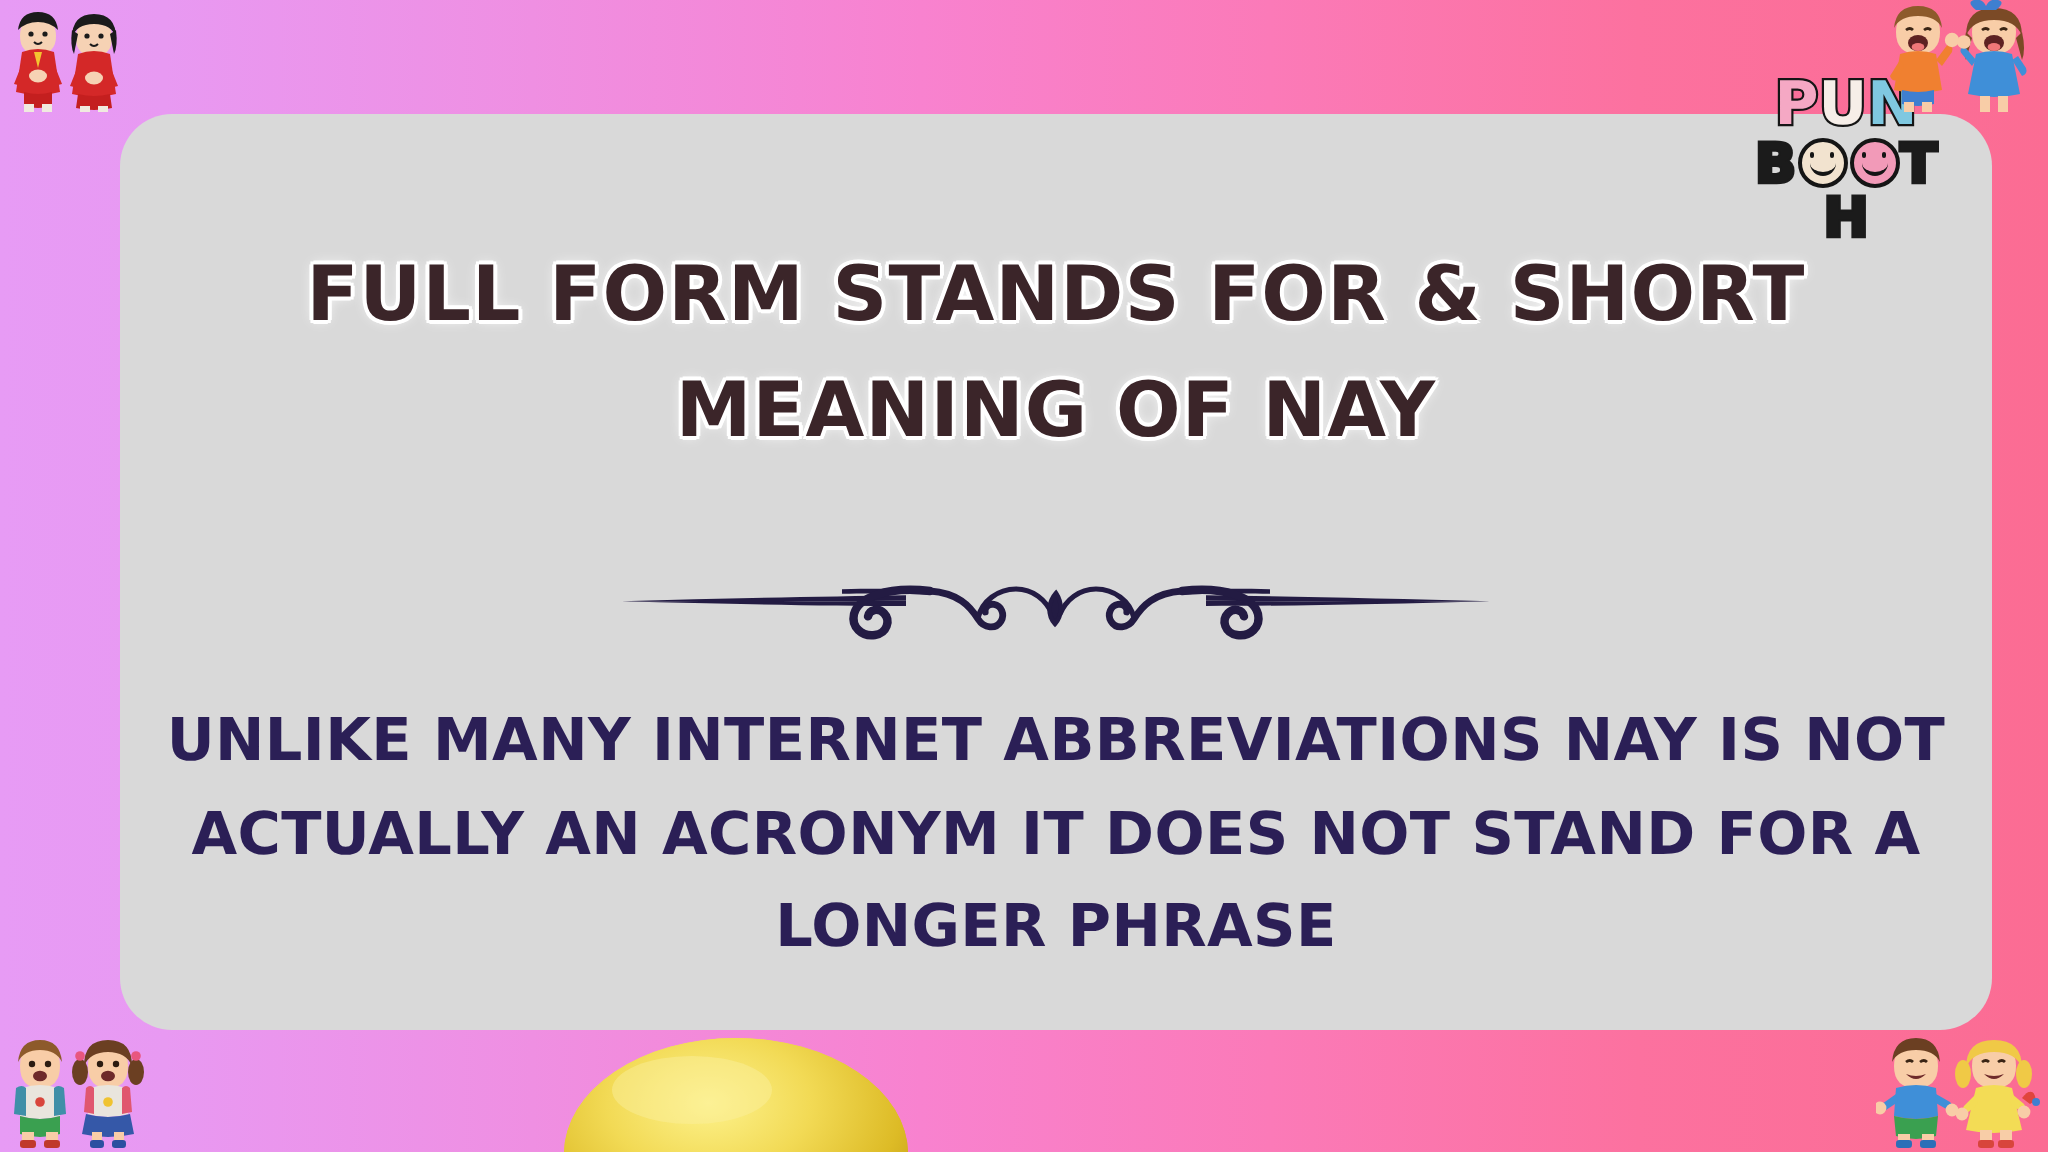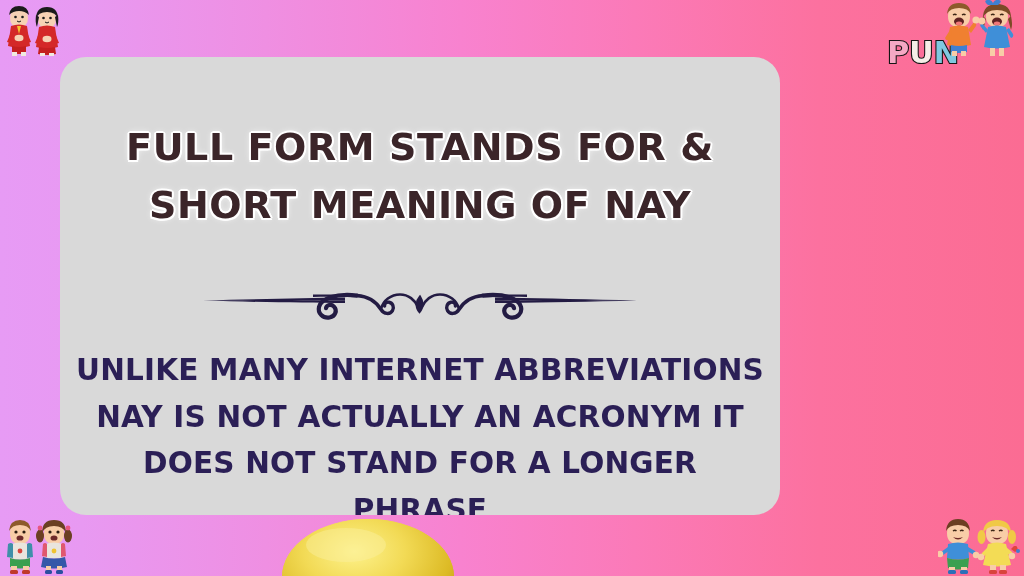--- a/index.html
+++ b/index.html
@@ -36,21 +36,21 @@
     top: 505px;
     width: 200px;
     height: 130px;
   }
 
   
   #card {
     position: absolute;
     left: 60px;
     top: 57px;
-    width: 720px;
+    width: 936px;
     height: 458px;
     background: #d9d9d9;
     border-radius: 26px;
     overflow: hidden;
   }
 
   
   #logo {
     position: absolute;
     right: 48px;
@@ -226,20 +226,21 @@
         <path d="M298,23.5 C320,21 334,27 336,35 C337.5,41.5 332,46.5 325.5,45.5
                  C319.5,44.6 317.5,38.2 321,34.6 C323.8,31.7 328.4,32.8 329,36.2" stroke-width="4.2"></path>
       </g>
     </svg>
 
     <div id="body-copy">UNLIKE MANY INTERNET ABBREVIATIONS NAY IS NOT ACTUALLY AN ACRONYM IT DOES NOT STAND FOR A LONGER PHRASE</div>
   </div>
 
   <div id="logo">
     <div class="logo-row logo-row-1"><span class="lg lg-p">P</span><span class="lg lg-u">U</span><span class="lg lg-n">N</span></div>
+    <div class="logo-row logo-row-2"><span class="lg lg-d">B</span><span class="smiley cream"><i class="l"></i><i class="r"></i><b></b></span><span class="smiley pink"><i class="l"></i><i class="r"></i><b></b></span><span class="lg lg-d">T</span><span class="lg lg-d">H</span></div>
   </div>
 
   <svg id="corner-tl" class="corner" viewBox="0 0 62 56">
 
     <g>
       <path d="M8,18 q0,-9 9,-9 q9,0 9,9 q0,9 -9,9 q-9,0 -9,-9 Z" fill="#f6d2b4"></path>
       <path d="M7,15 q1,-9 10,-9 q9,0 10,9 q-4,-4 -10,-4 q-6,0 -10,4 Z" fill="#1b1b1b"></path>
       <circle cx="13.5" cy="17" r="1.3" fill="#1b1b1b"></circle>
       <circle cx="20.5" cy="17" r="1.3" fill="#1b1b1b"></circle>
       <path d="M15,21 q2,2 4,0" stroke="#1b1b1b" stroke-width="1" fill="none"></path>

